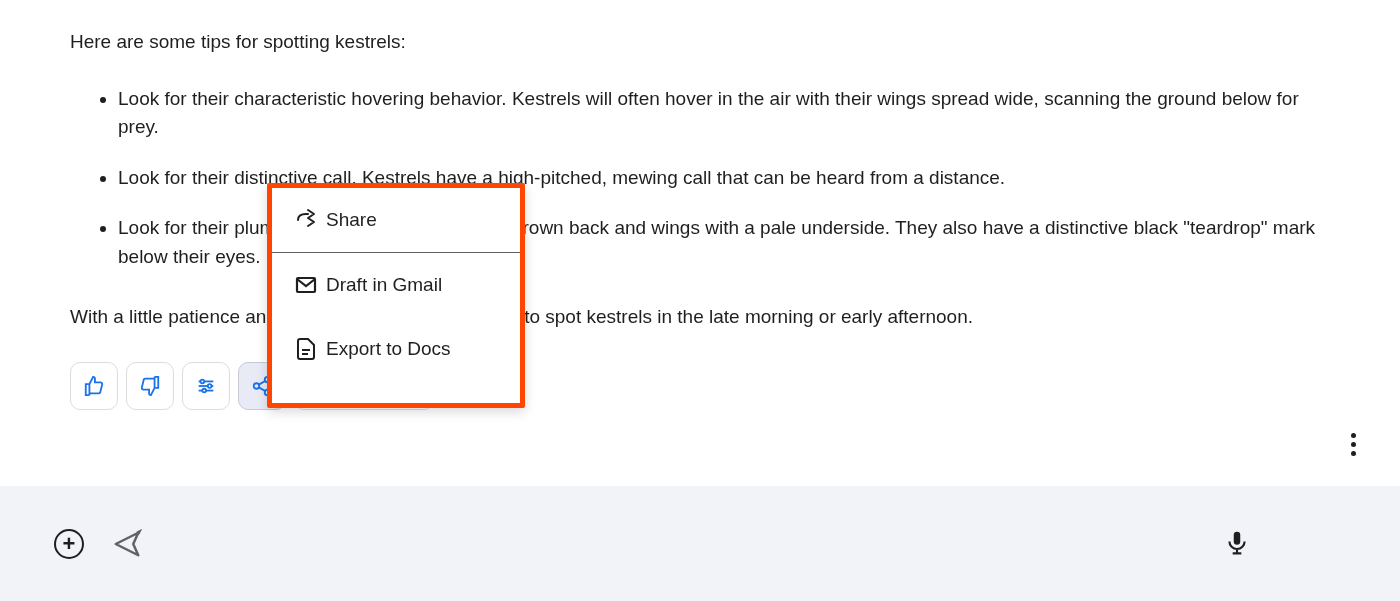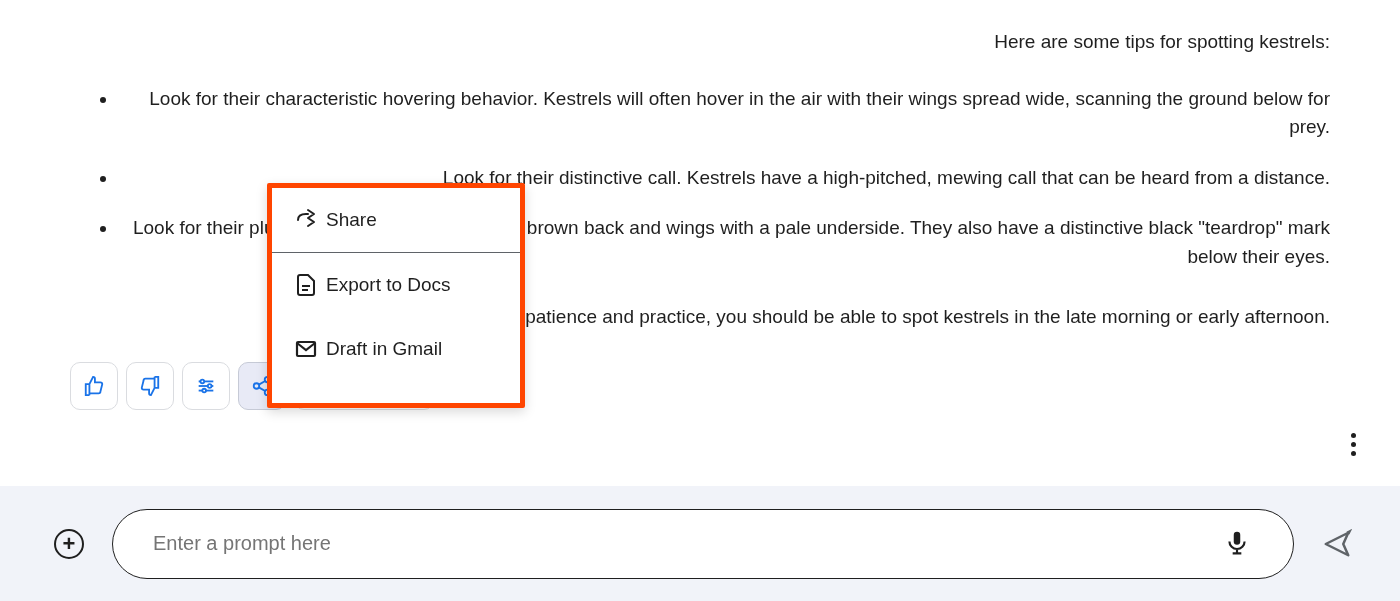--- a/index.html
+++ b/index.html
@@ -9,21 +9,20 @@
       height: 601px;
       background: #fff;
       position: relative;
       overflow: hidden;
     }
     .content {
       padding: 28px 70px 0 70px;
       font-size: 19px;
       line-height: 1.5;
       color: #1f1f1f;
-      text-align: right;
     }
     .intro {
       margin-bottom: 28px;
     }
     ul {
       list-style: disc;
       padding-left: 48px;
       margin-bottom: 32px;
     }
     li {
@@ -239,41 +238,40 @@
 
 <div class="share-menu">
   <div class="menu-item">
     <svg class="menu-icon" viewBox="0 0 24 24" fill="none" stroke="#1f1f1f" stroke-width="2">
         <path d="M4 12c0-4 3-6 8-6h2M14 2l6 4-6 4M14 10l6 4-6 4" stroke-linecap="round" stroke-linejoin="round"></path>
       </svg>
     <span>Share</span>
   </div>
   <div class="menu-divider"></div>
   <div class="menu-item">
+    <svg class="menu-icon" viewBox="0 0 24 24" fill="none" stroke="#1f1f1f" stroke-width="2.2">
+        <rect x="3" y="5" width="18" height="14" rx="1"></rect>
+        <polyline points="3,6 12,13 21,6"></polyline>
+      </svg>
+    <span>Draft in Gmail</span>
+  </div>
+  <div class="menu-item">
     <svg class="menu-icon" viewBox="0 0 24 24" fill="none" stroke="#1f1f1f" stroke-width="2">
         <path d="M14 2H6a2 2 0 0 0-2 2v16a2 2 0 0 0 2 2h12a2 2 0 0 0 2-2V8l-6-6z"></path>
         <line x1="8" y1="13" x2="16" y2="13"></line>
         <line x1="8" y1="17" x2="14" y2="17"></line>
       </svg>
     <span>Export to Docs</span>
   </div>
-  <div class="menu-item">
-    <svg class="menu-icon" viewBox="0 0 24 24" fill="none" stroke="#1f1f1f" stroke-width="2.2">
-        <rect x="3" y="5" width="18" height="14" rx="1"></rect>
-        <polyline points="3,6 12,13 21,6"></polyline>
-      </svg>
-    <span>Draft in Gmail</span>
-  </div>
 </div>
 
 <div class="input-area">
   <button class="add-btn">
     <span>+</span>
   </button>
-  <input class="prompt-input" type="text" placeholder="Enter a prompt here" style="">
   <button class="mic-btn">
     <svg width="26" height="26" viewBox="0 0 24 24" fill="#1f1f1f">
         <path d="M12 14a3 3 0 0 0 3-3V5a3 3 0 0 0-6 0v6a3 3 0 0 0 3 3z"></path>
         <path d="M19 11a7 7 0 0 1-14 0M12 18v4M8 22h8" fill="none" stroke="#1f1f1f" stroke-width="2"></path>
       </svg>
   </button>
   <button class="send-btn">
     <svg width="30" height="30" viewBox="0 0 24 24" fill="none" stroke="#5f6368" stroke-width="2">
         <path d="M3 12l18-9-4 9 4 9-18-9z" stroke-linejoin="round"></path>
         <path d="M20 3l2-1-1 2" stroke="#5f6368" fill="#5f6368"></path>

